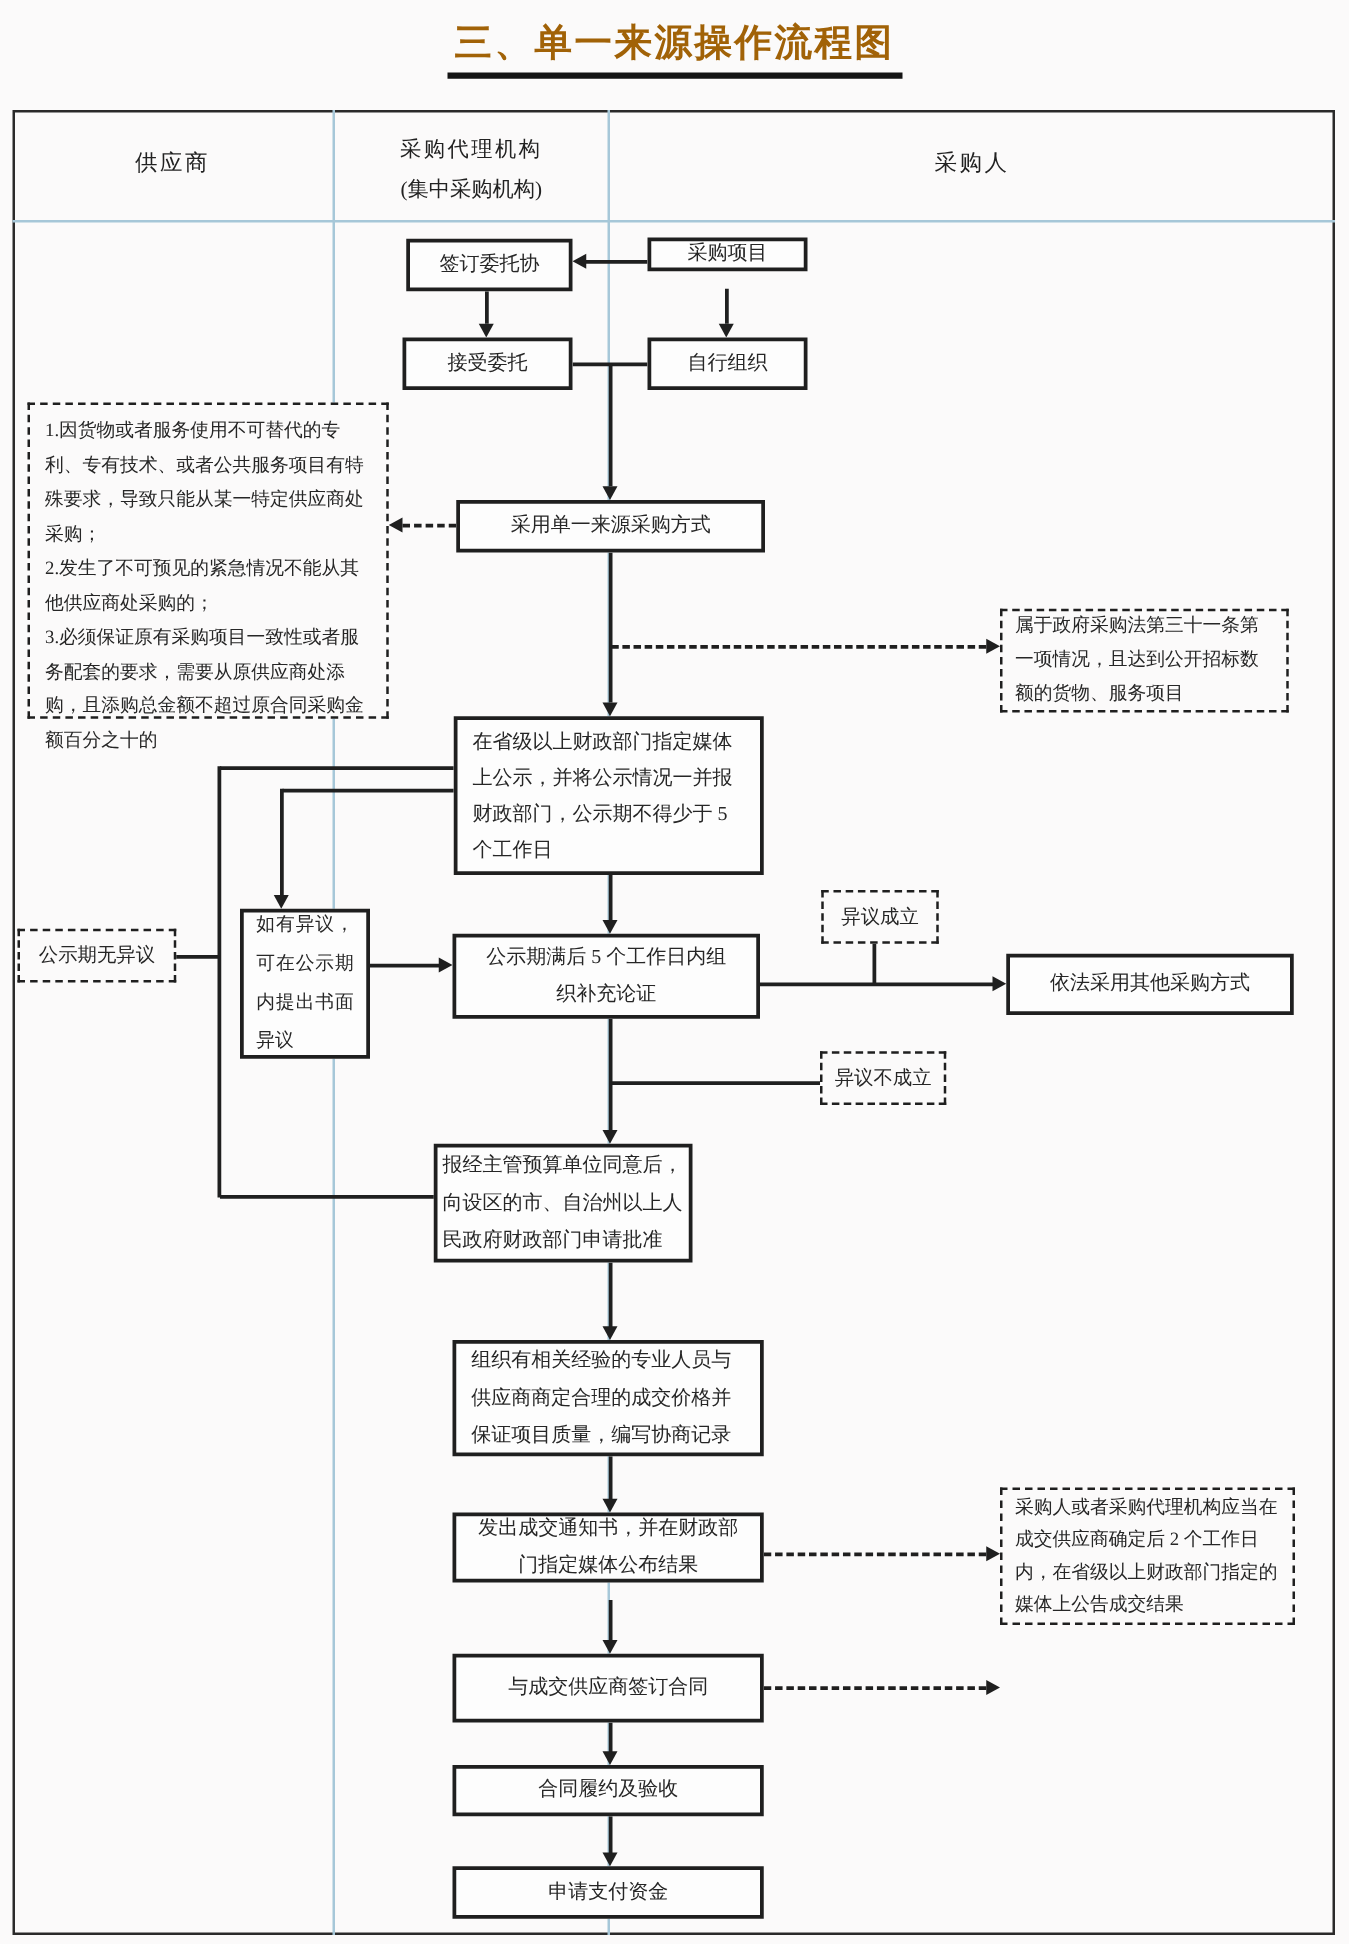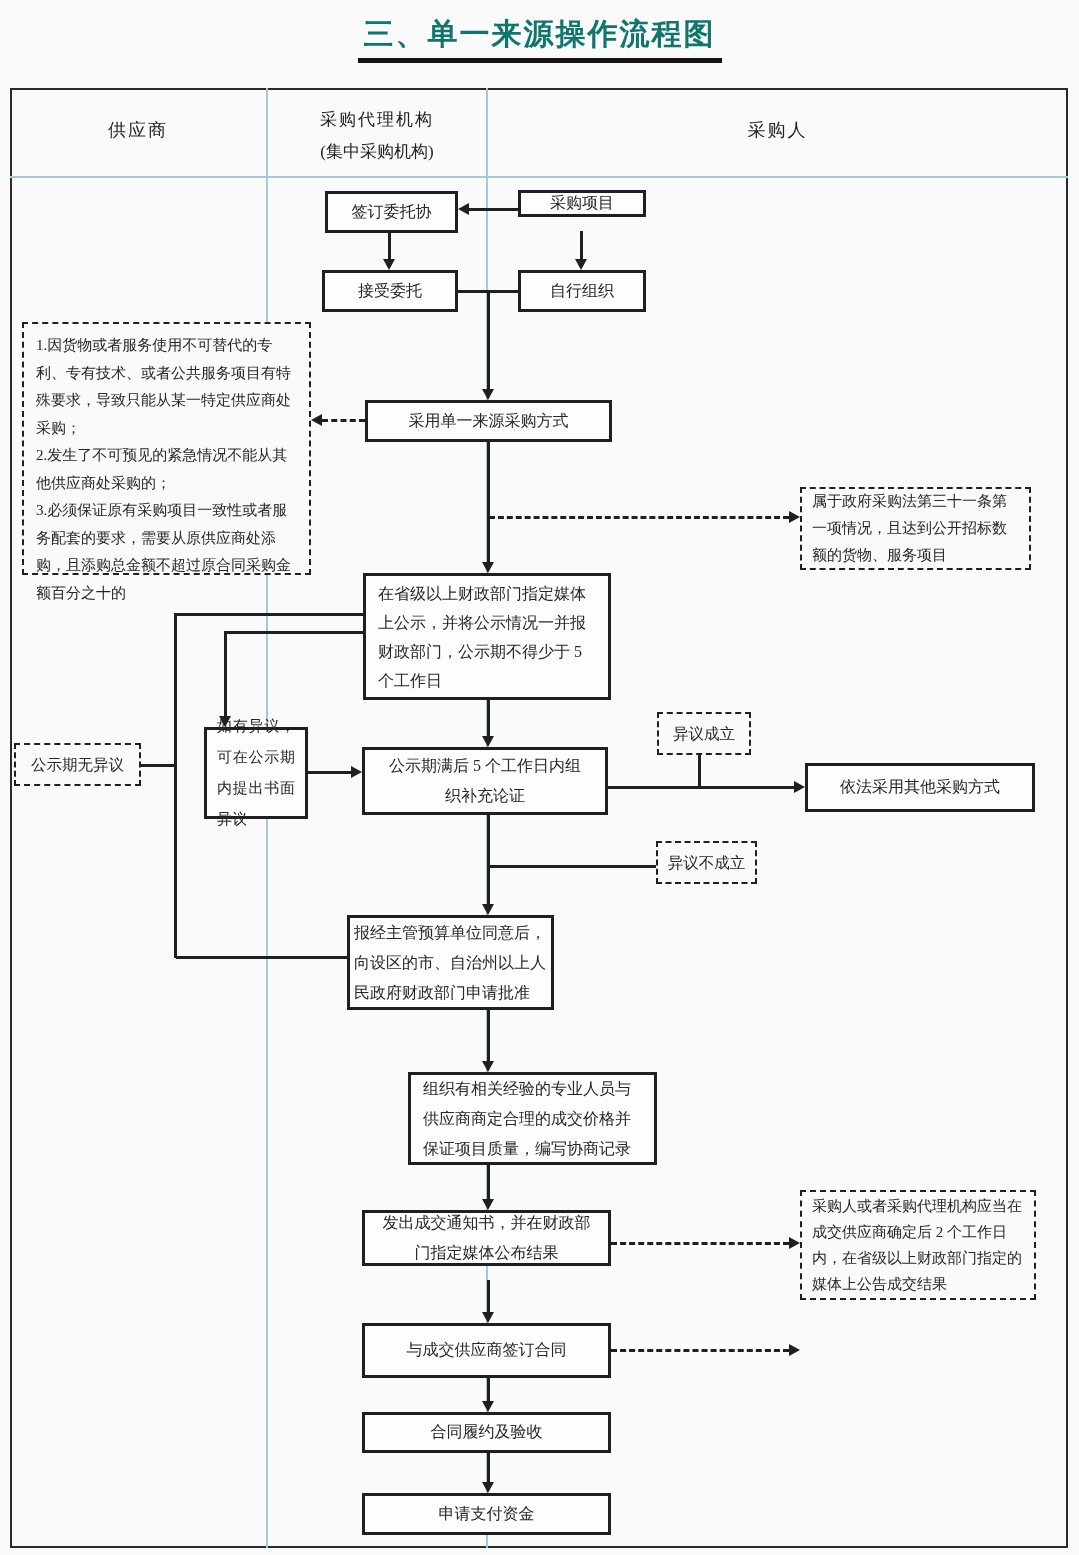--- a/index.html
+++ b/index.html
@@ -11,21 +11,21 @@
   *{margin:0;padding:0;box-sizing:border-box;}
   body{
     background:var(--paper);
     font-family:"Liberation Serif","DejaVu Serif",serif;
     color:#2b2b2b;
   }
   .canvas{position:relative;width:1079px;height:1555px;overflow:hidden;background:var(--paper);}
   .title-wrap{position:absolute;left:0;top:14px;width:100%;text-align:center;}
   .title-text{
     display:inline-block;font-size:30px;font-weight:bold;letter-spacing:2px;
-    border-bottom:5px solid #141414;padding:0 6px 3px 6px;color:#0f766e;
+    border-bottom:5px solid #141414;padding:0 6px 3px 6px;color:#a16207;
   }
   .frame{position:absolute;left:10px;top:88px;width:1058px;height:1460px;border:2px solid #2a2a2a;}
   .lane-v{position:absolute;width:2px;background:var(--lane-divider);}
   .lane-h{position:absolute;height:2px;background:var(--lane-divider);}
   .lane-label{position:absolute;font-size:18px;color:#222;text-align:center;letter-spacing:2px;}
   .box{
     position:absolute;background:var(--box-bg);border:3px solid var(--ink);
     display:flex;align-items:center;justify-content:center;text-align:center;
     font-size:16px;line-height:1.8;color:#262626;
   }
@@ -133,25 +133,25 @@
 
   <div class="vline" style="left:487px;top:1453px;height:30px;"></div>
   <div class="ah ah-down" style="left:482px;top:1482px;"></div>
 
   <div class="box" style="left:325px;top:191px;width:133px;height:42px;">签订委托协</div>
   <div class="box" style="left:518px;top:190px;width:128px;height:27px;">采购项目</div>
   <div class="box" style="left:322px;top:270px;width:136px;height:42px;">接受委托</div>
   <div class="box" style="left:518px;top:270px;width:128px;height:42px;">自行组织</div>
   <div class="box" style="left:365px;top:400px;width:247px;height:42px;">采用单一来源采购方式</div>
   <div class="box para" style="left:363px;top:573px;width:248px;height:127px;padding:6px 12px;line-height:29px;">在省级以上财政部门指定媒体上公示，并将公示情况一并报财政部门，公示期不得少于 5 个工作日</div>
-  <div class="box para" style="left:204px;top:727px;width:104px;height:92px;padding:20px 10px;font-size:15px;line-height:31px;text-align:justify;">如有异议，可在公示期内提出书面异议</div>
+  <div class="box para" style="left:192px;top:727px;width:104px;height:120px;padding:20px 10px;font-size:15px;line-height:31px;text-align:justify;">如有异议，可在公示期内提出书面异议</div>
   <div class="box" style="left:362px;top:747px;width:246px;height:68px;line-height:30px;padding:0 20px;">公示期满后 5 个工作日内组织补充论证</div>
   <div class="box" style="left:805px;top:763px;width:230px;height:49px;">依法采用其他采购方式</div>
   <div class="box para" style="left:347px;top:915px;width:207px;height:95px;padding:4px 4px;line-height:30px;">报经主管预算单位同意后，向设区的市、自治州以上人民政府财政部门申请批准</div>
-  <div class="box para" style="left:362px;top:1072px;width:249px;height:93px;padding:4px 12px;line-height:30px;margin-left:46px;">组织有相关经验的专业人员与供应商商定合理的成交价格并保证项目质量，编写协商记录</div>
+  <div class="box para" style="left:362px;top:1072px;width:249px;height:93px;padding:4px 12px;line-height:30px;">组织有相关经验的专业人员与供应商商定合理的成交价格并保证项目质量，编写协商记录</div>
   <div class="box" style="left:362px;top:1210px;width:249px;height:56px;line-height:30px;padding:0 14px;">发出成交通知书，并在财政部门指定媒体公布结果</div>
   <div class="box" style="left:362px;top:1323px;width:249px;height:55px;">与成交供应商签订合同</div>
   <div class="box" style="left:362px;top:1412px;width:249px;height:41px;">合同履约及验收</div>
   <div class="box" style="left:362px;top:1493px;width:249px;height:42px;">申请支付资金</div>
 
   <div class="dbox para" style="left:22px;top:322px;width:289px;height:253px;padding:8px 12px;font-size:15px;line-height:27.5px;display:block;">
     <div>1.因货物或者服务使用不可替代的专利、专有技术、或者公共服务项目有特殊要求，导致只能从某一特定供应商处采购；</div>
     <div>2.发生了不可预见的紧急情况不能从其他供应商处采购的；</div>
     <div>3.必须保证原有采购项目一致性或者服务配套的要求，需要从原供应商处添购，且添购总金额不超过原合同采购金额百分之十的</div>
   </div>

